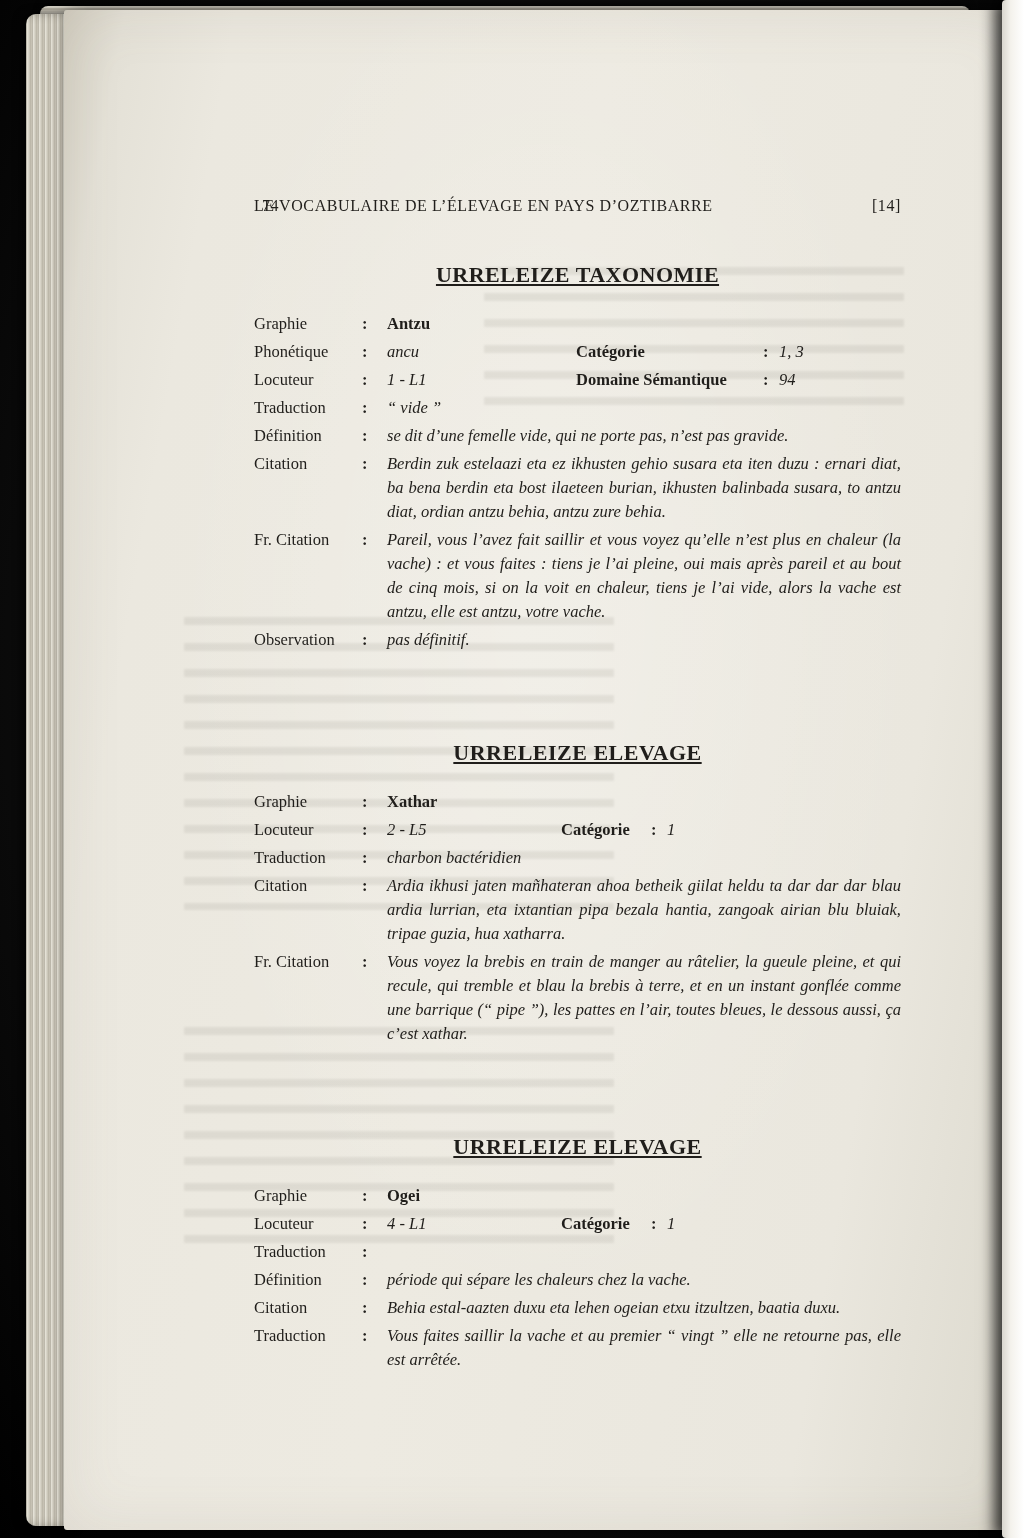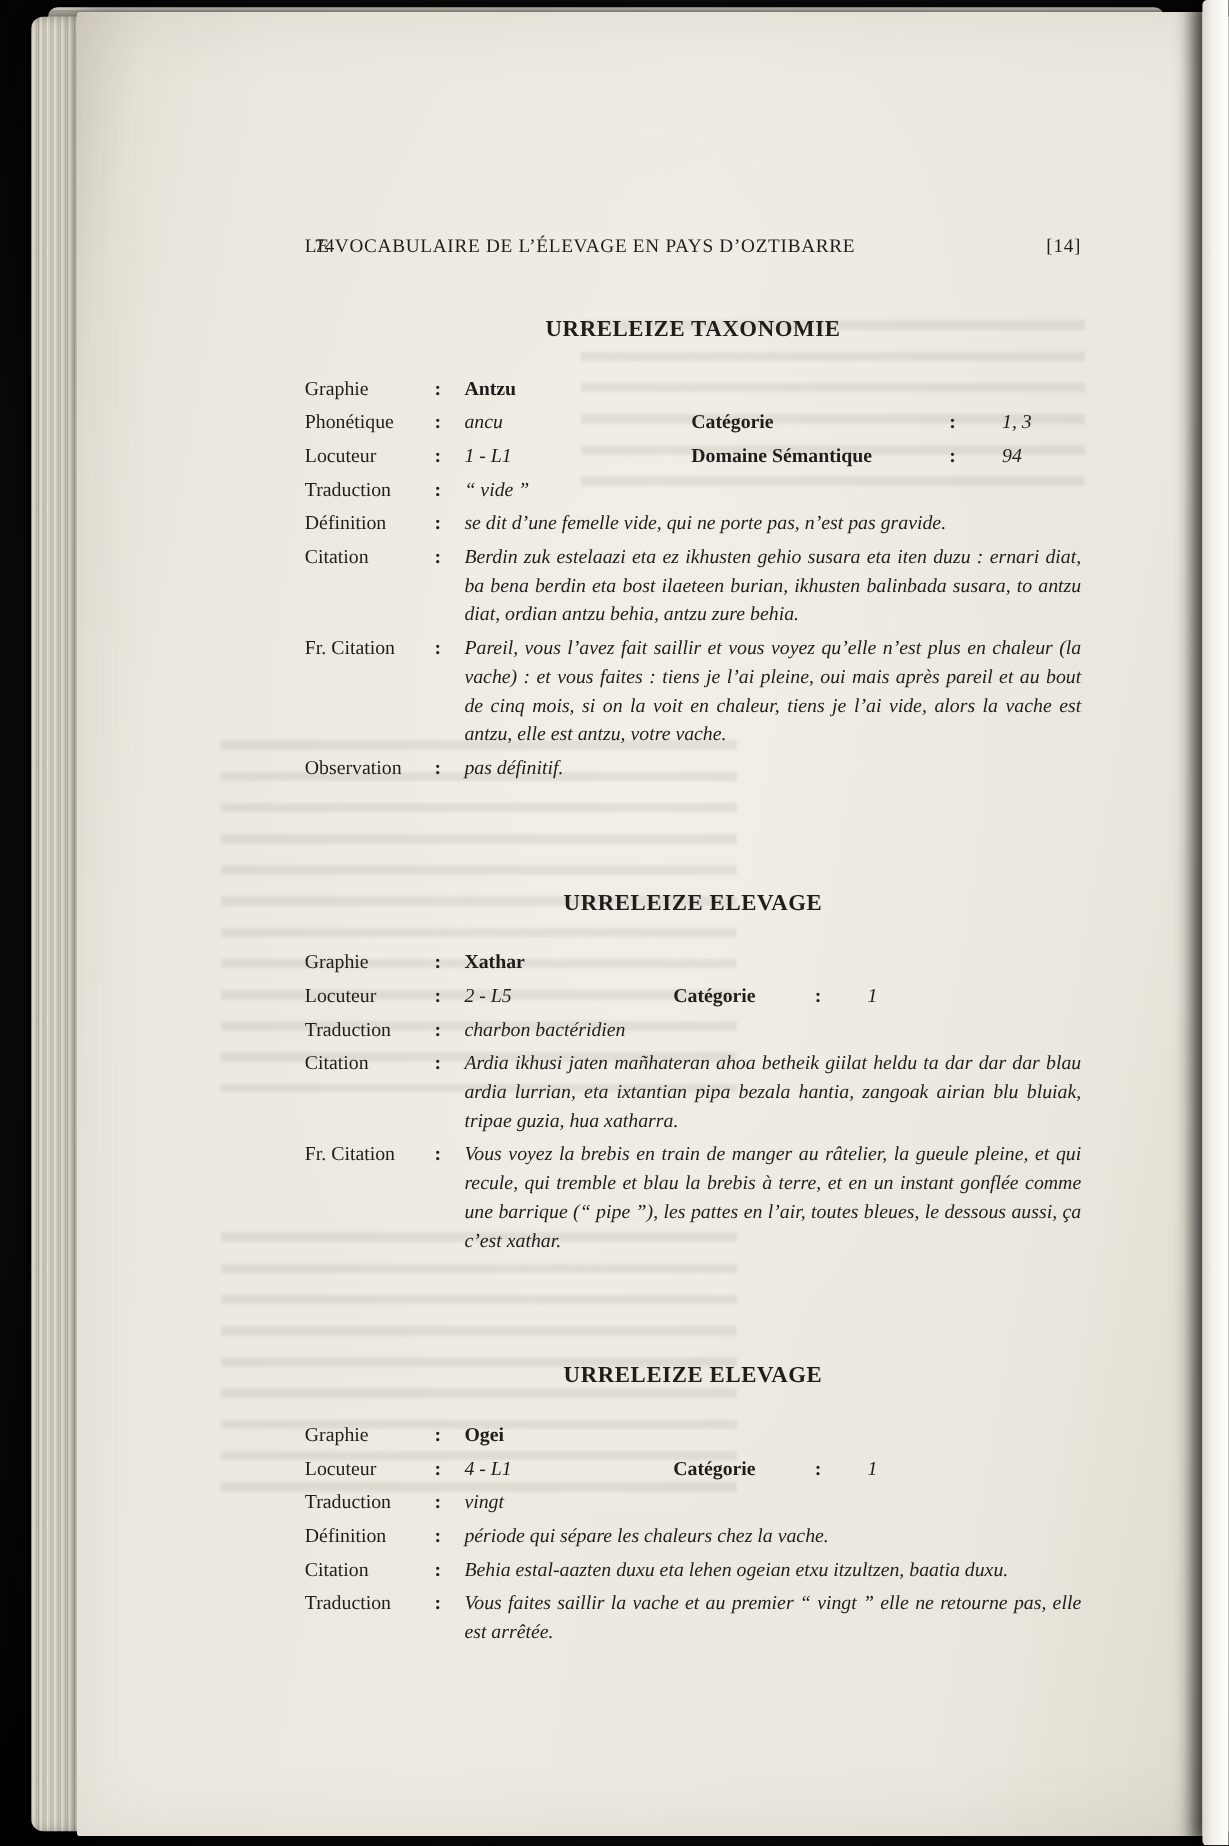--- a/index.html
+++ b/index.html
@@ -89,25 +89,26 @@
   }
   .running-header .pagenum { position: absolute; left: 8px; top: 0; }
   .running-header .runtitle {
     position: absolute; left: 0; right: 0; top: 0;
     text-align: left;
   }
   .running-header .folio { position: absolute; right: 0; top: 0; }
 
   .section-title {
     margin: 42px 0 24px 0;
-    font-size: 19px;
+    font-size: 22px;
     font-weight: bold;
     letter-spacing: .5px;
     text-align: center;
     line-height: 26px;
+    text-decoration: underline;
   }
   .entry + .entry .section-title { margin-top: 88px; }
 
   .row {
     position: relative;
     display: flex;
     margin-bottom: 4px;
   }
   .row .label {
     width: 108px;
@@ -128,21 +129,20 @@
     font-style: normal;
     font-weight: bold;
     text-align: left;
   }
   
   .pair2 {
     position: absolute;
     top: 0;
     display: flex;
     white-space: nowrap;
-    gap: 28px;
   }
   .entry-wide .pair2 { left: 322px; }
   .entry-wide .pair2 .label2 { width: 187px; font-weight: bold; }
   .entry-narrow .pair2 { left: 307px; }
   .entry-narrow .pair2 .label2 { width: 90px; font-weight: bold; }
   .pair2 .colon2 { width: 16px; font-weight: bold; }
   .pair2 .value2 { font-style: italic; }
 </style>
 </head>
 <body>
@@ -263,21 +263,20 @@
               <span class="value">4 - L1</span>
               <span class="pair2">
                 <span class="label2">Catégorie</span>
                 <span class="colon2">:</span>
                 <span class="value2">1</span>
               </span>
             </div>
             <div class="row">
               <span class="label">Traduction</span>
               <span class="colon">:</span>
-              <span class="value">vingt</span>
             </div>
             <div class="row">
               <span class="label">Définition</span>
               <span class="colon">:</span>
               <span class="value">période qui sépare les chaleurs chez la vache.</span>
             </div>
             <div class="row">
               <span class="label">Citation</span>
               <span class="colon">:</span>
               <span class="value">Behia estal-aazten duxu eta lehen ogeian etxu itzultzen, baatia duxu.</span>

